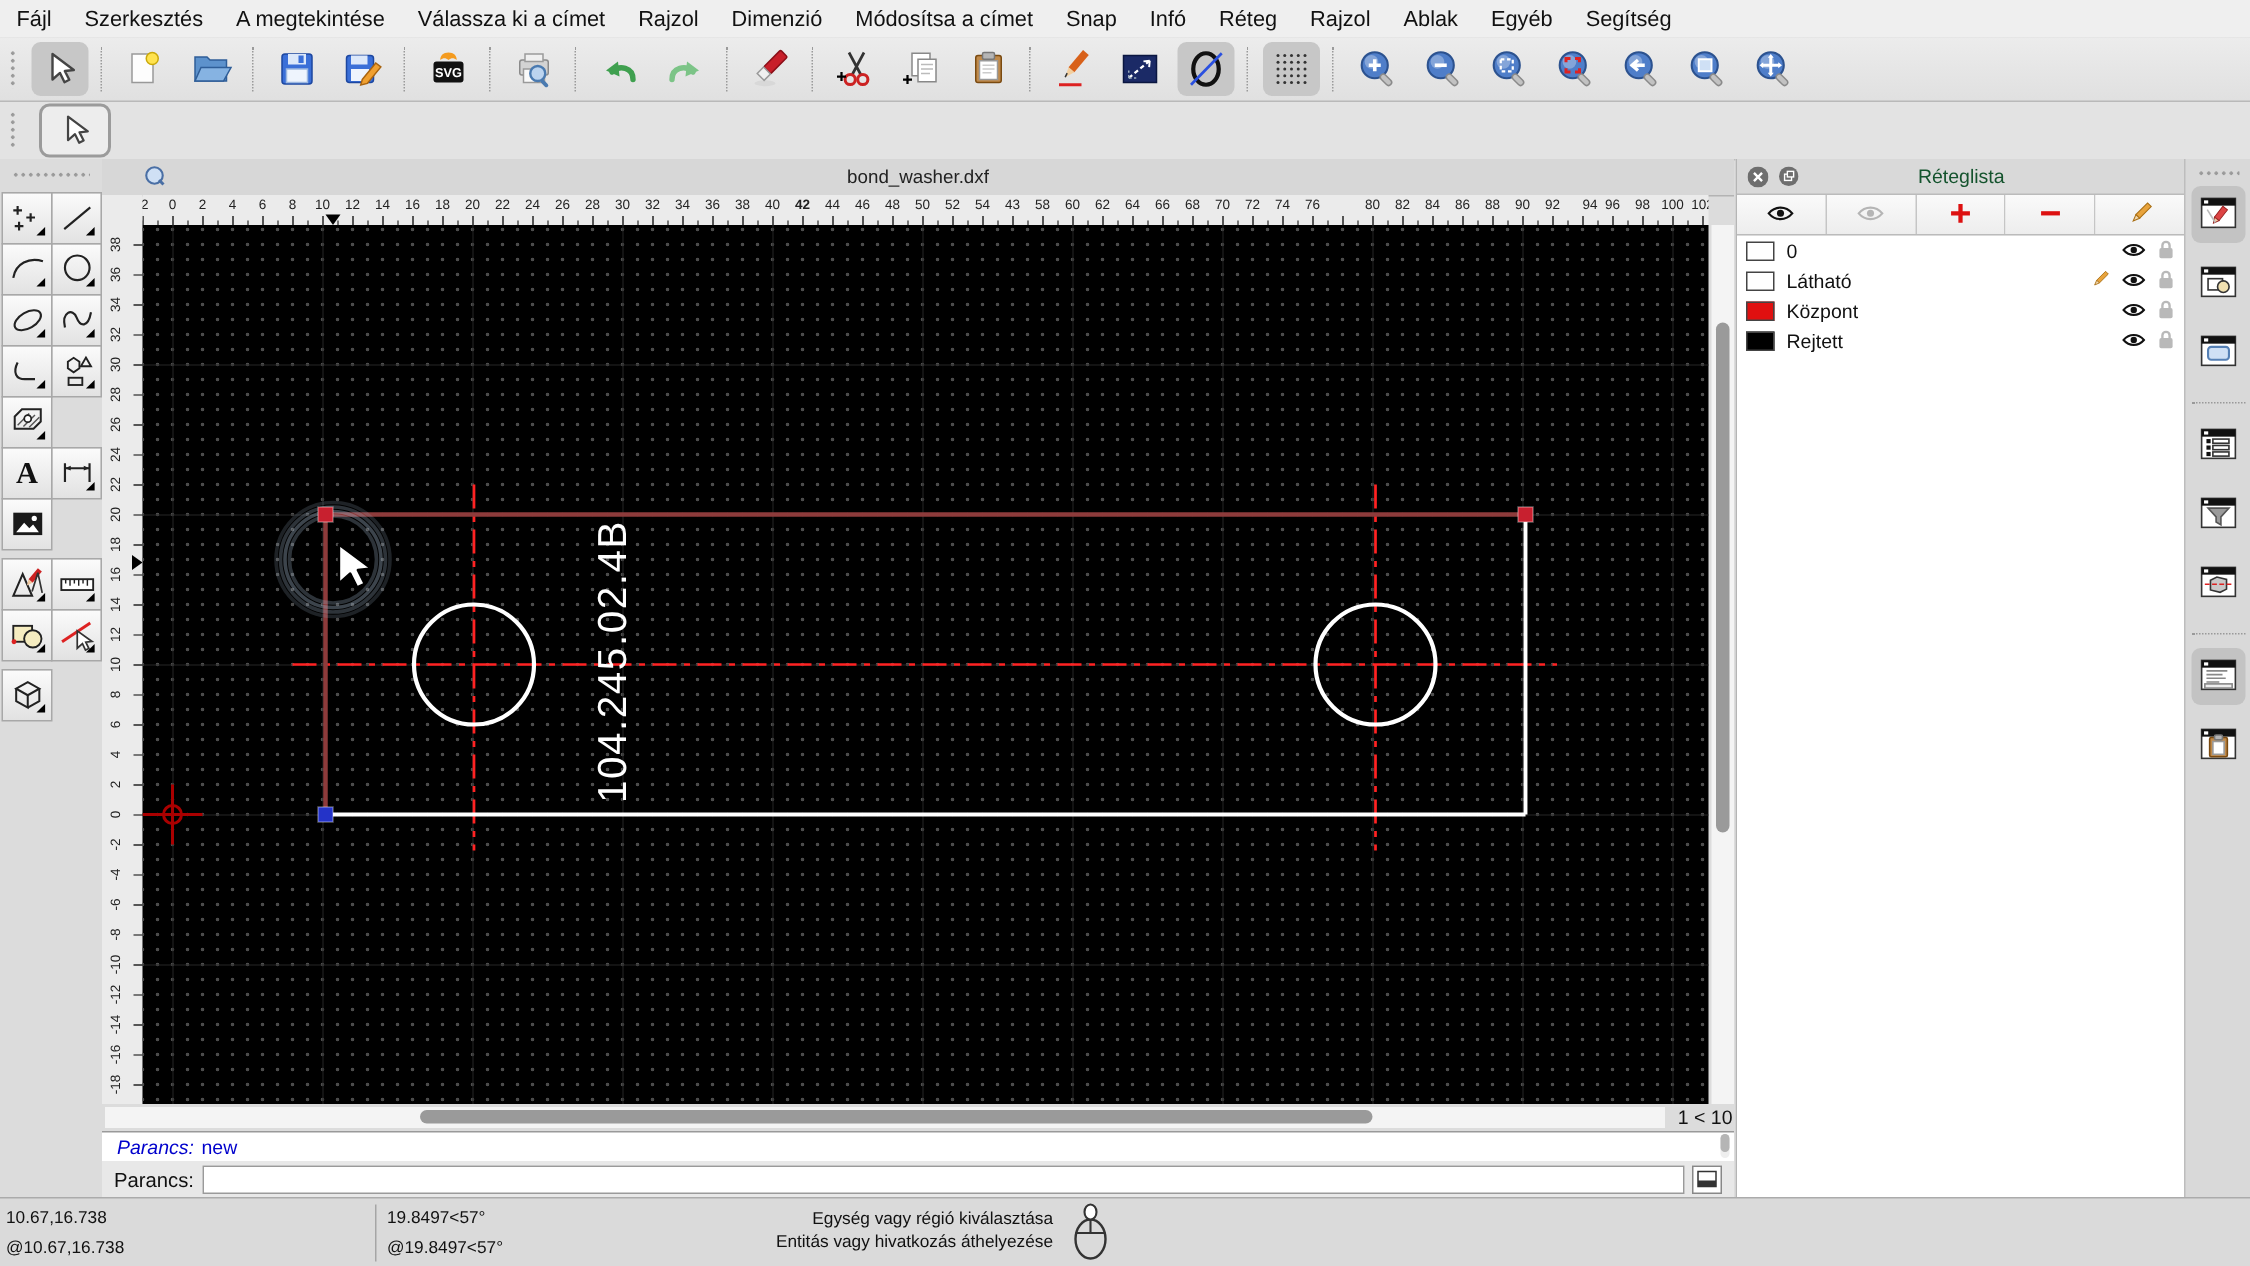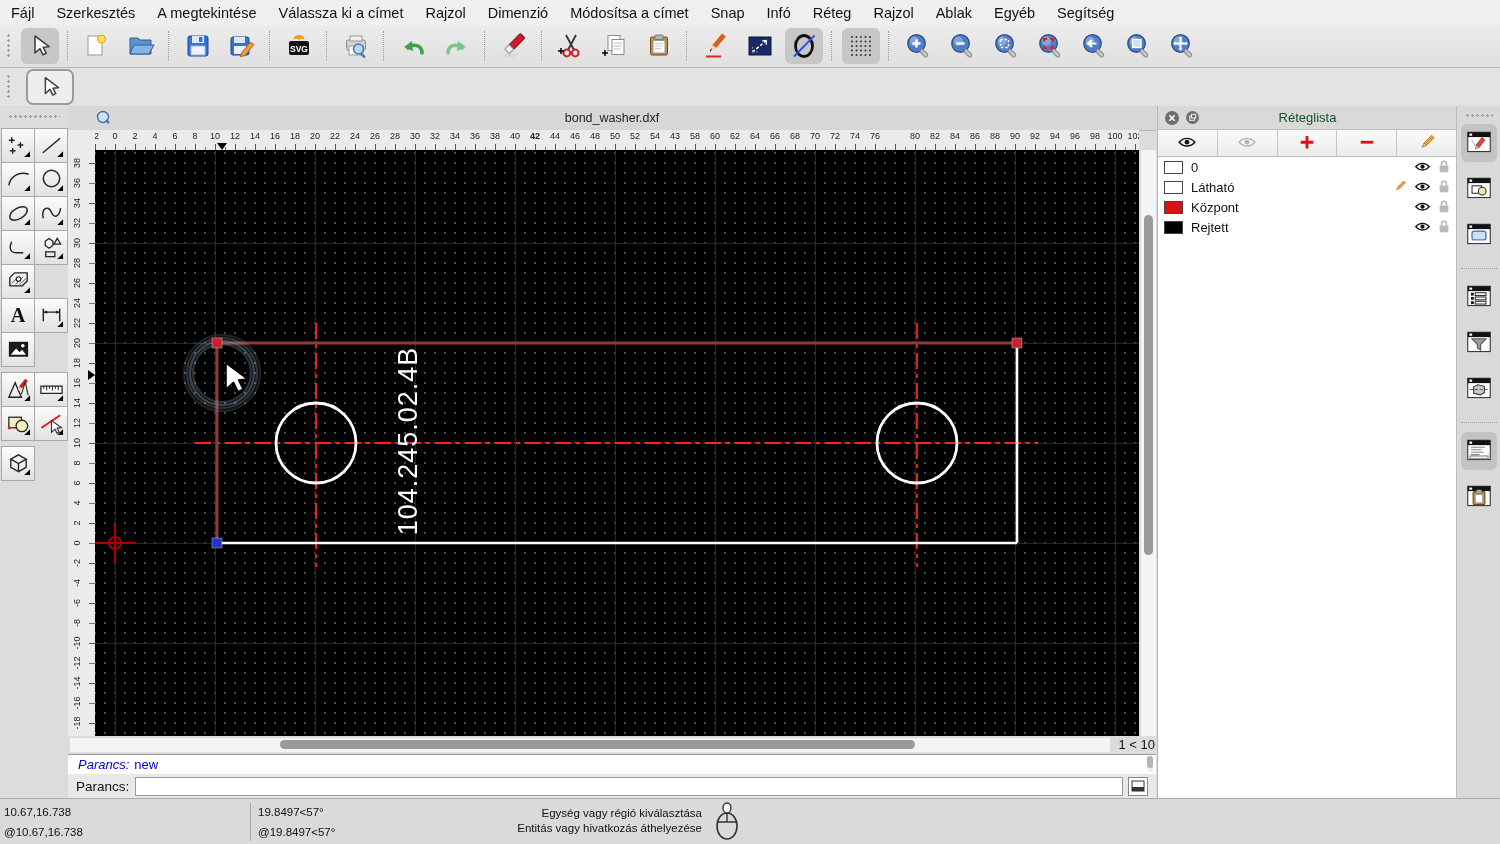--- a/index.html
+++ b/index.html
@@ -525,21 +525,21 @@
     <div class="hr-num" style="left: 750px;">74</div>
     <div class="hr-num" style="left: 770px;">76</div>
     <div class="hr-num" style="left: 790px; margin-top: 32px;">78</div>
     <div class="hr-num" style="left: 810px;">80</div>
     <div class="hr-num" style="left: 830px;">82</div>
     <div class="hr-num" style="left: 850px;">84</div>
     <div class="hr-num" style="left: 870px;">86</div>
     <div class="hr-num" style="left: 890px;">88</div>
     <div class="hr-num" style="left: 910px;">90</div>
     <div class="hr-num" style="left: 930px;">92</div>
-    <div class="hr-num" style="left: 950px;">94</div>
+    <div class="hr-num" style="left: 950px; text-align: right;">94</div>
     <div class="hr-num" style="left: 970px;">96</div>
     <div class="hr-num" style="left: 990px;">98</div>
     <div class="hr-num" style="left: 1010px;">100</div>
     <div class="hr-num" style="left: 1030px;">102</div>
     <div id="hmarker" style="left:122px"></div>
   </div>
 <div id="vruler">
     <div class="vr-num" style="top: 7px;">38</div>
     <div class="vr-num" style="top: 27px;">36</div>
     <div class="vr-num" style="top: 47px;">34</div>

